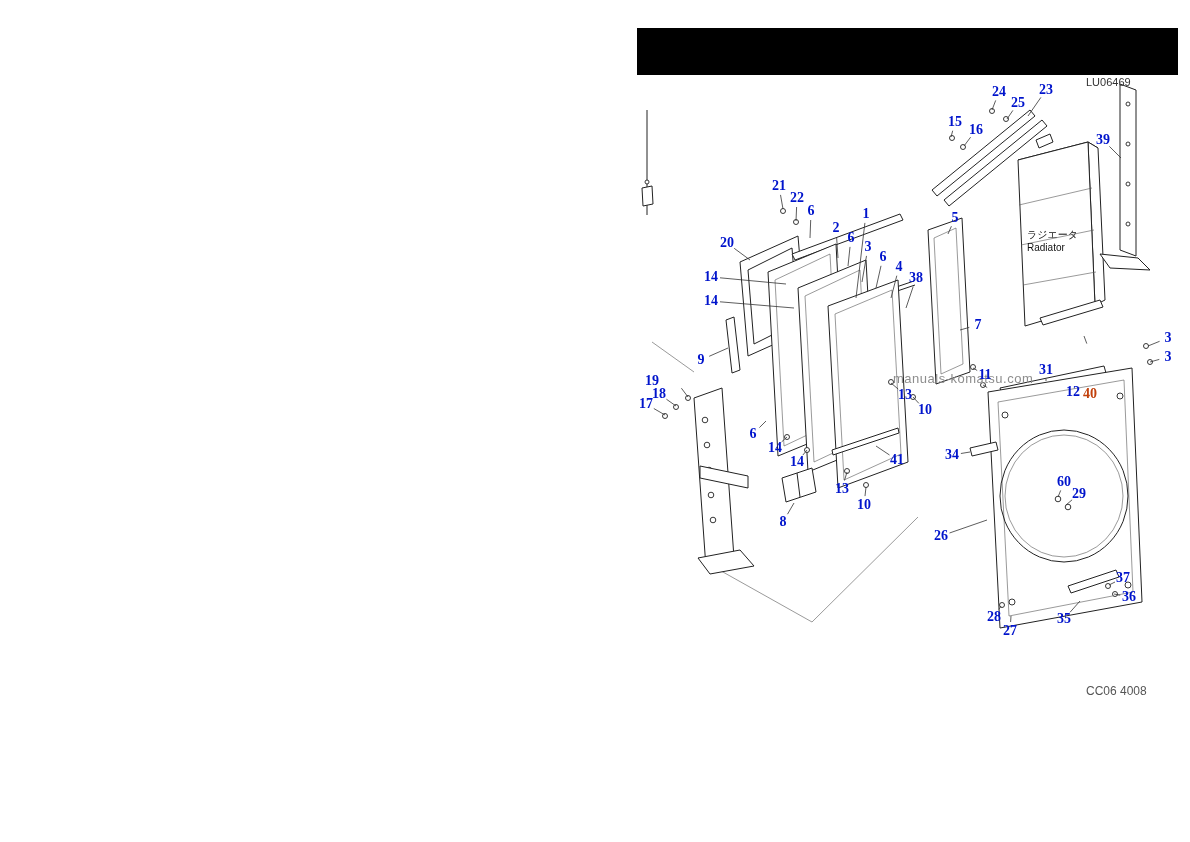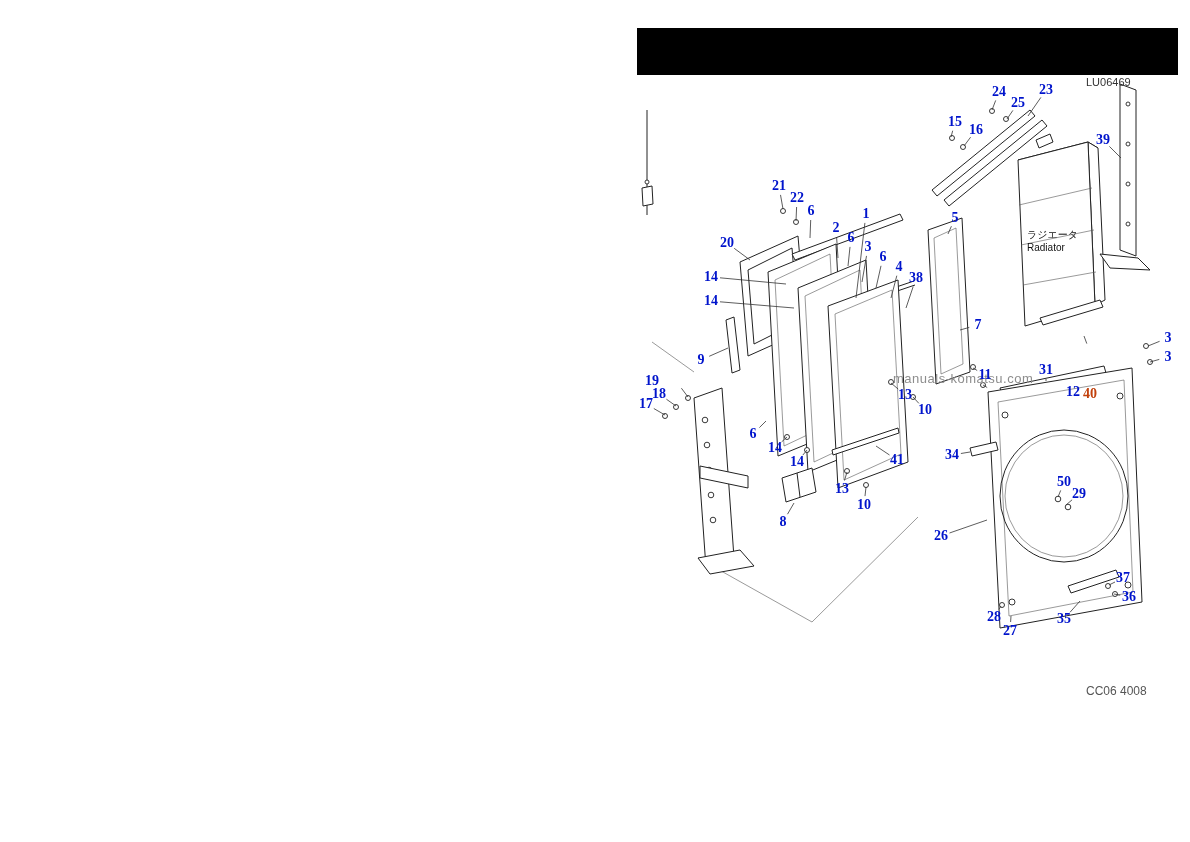--- a/index.html
+++ b/index.html
@@ -248,21 +248,21 @@
       <div class="callout" style="left: 905px; top: 395px; color: rgb(0, 20, 204);">13</div>
       <div class="callout" style="left: 659px; top: 394px; color: rgb(0, 20, 204);">18</div>
       <div class="callout" style="left: 646px; top: 404px; color: rgb(0, 20, 204);">17</div>
       <div class="callout" style="left: 925px; top: 410px; color: rgb(0, 20, 204);">10</div>
       <div class="callout" style="left: 753px; top: 434px; color: rgb(0, 20, 204);">6</div>
       <div class="callout" style="left: 775px; top: 448px; color: rgb(0, 20, 204);">14</div>
       <div class="callout" style="left: 897px; top: 460px; color: rgb(0, 20, 204);">41</div>
       <div class="callout" style="left: 952px; top: 455px; color: rgb(0, 20, 204);">34</div>
       <div class="callout" style="left: 797px; top: 462px; color: rgb(0, 20, 204);">14</div>
       <div class="callout" style="left: 842px; top: 489px; color: rgb(0, 20, 204);">13</div>
-      <div class="callout" style="left: 1064px; top: 482px; color: rgb(0, 20, 204);">50</div>
+      <div class="callout" style="left: 1064px; top: 482px; color: rgb(0, 20, 204);">60</div>
       <div class="callout" style="left: 1079px; top: 494px; color: rgb(0, 20, 204);">29</div>
       <div class="callout" style="left: 864px; top: 505px; color: rgb(0, 20, 204);">10</div>
       <div class="callout" style="left: 783px; top: 522px; color: rgb(0, 20, 204);">8</div>
       <div class="callout" style="left: 941px; top: 536px; color: rgb(0, 20, 204);">26</div>
       <div class="callout" style="left: 1123px; top: 578px; color: rgb(0, 20, 204);">37</div>
       <div class="callout" style="left: 1129px; top: 597px; color: rgb(0, 20, 204);">36</div>
       <div class="callout" style="left: 994px; top: 617px; color: rgb(0, 20, 204);">28</div>
       <div class="callout" style="left: 1064px; top: 619px; color: rgb(0, 20, 204); text-align: center;">35</div>
       <div class="callout" style="left: 1010px; top: 631px; color: rgb(0, 20, 204);">27</div>
     </div>

